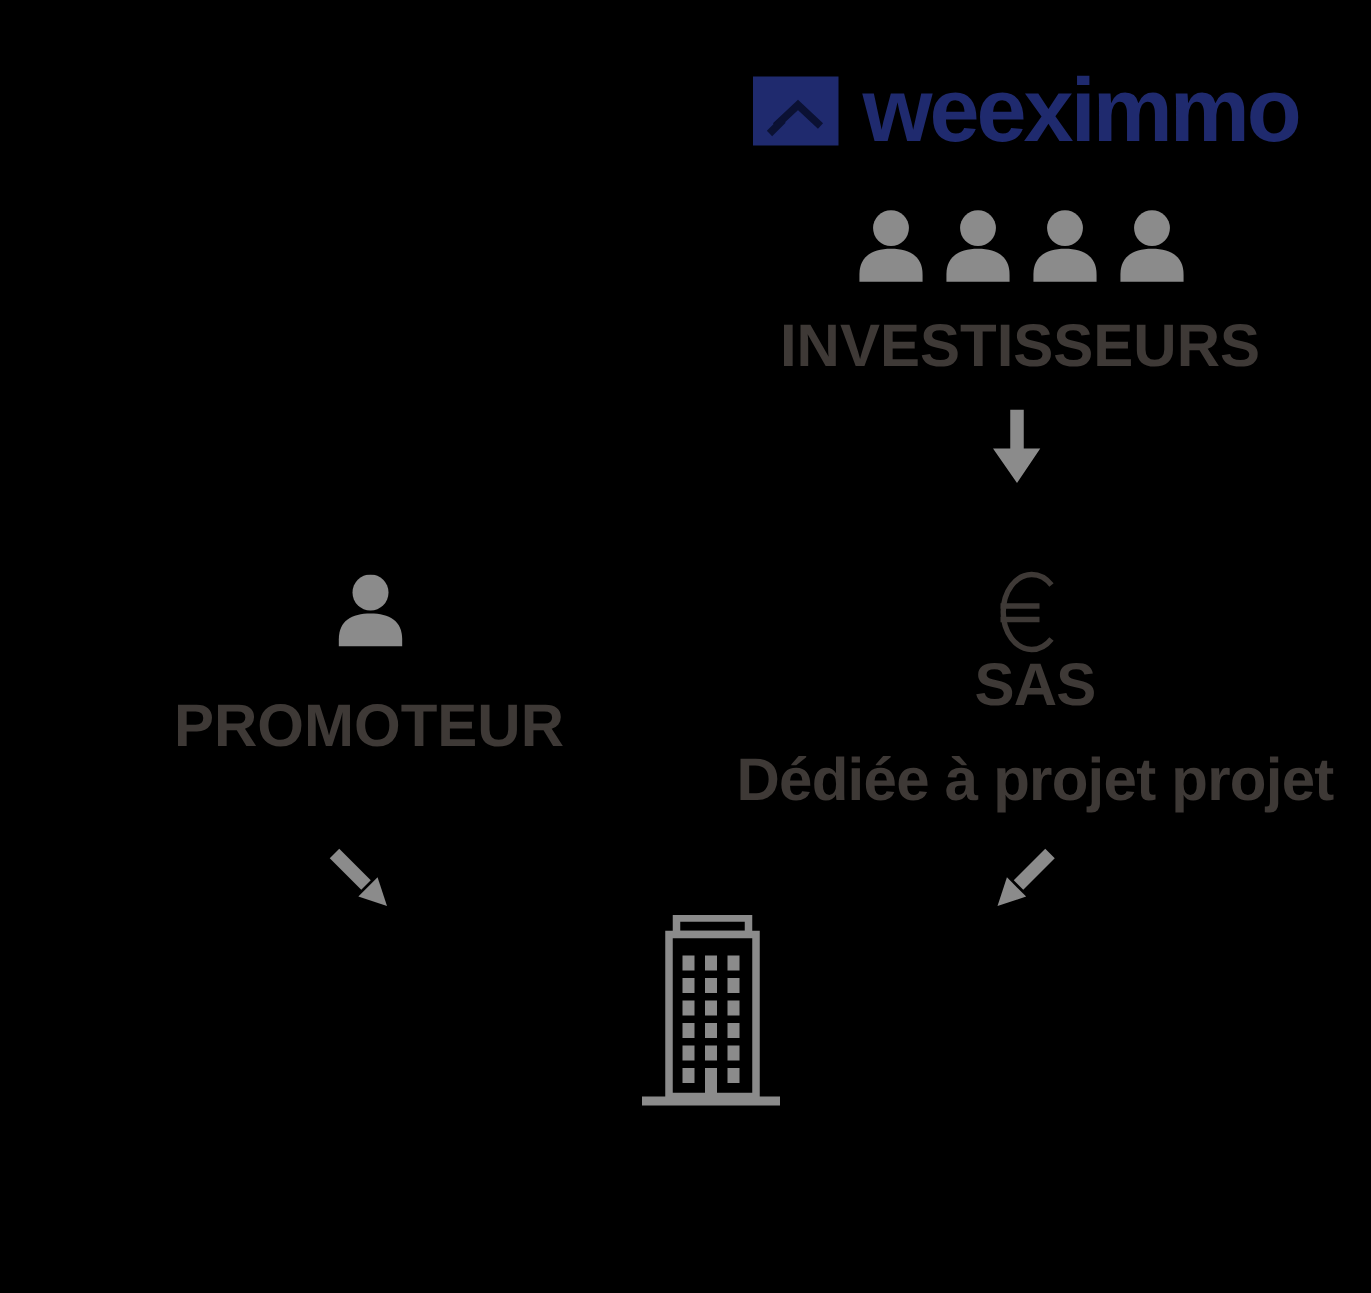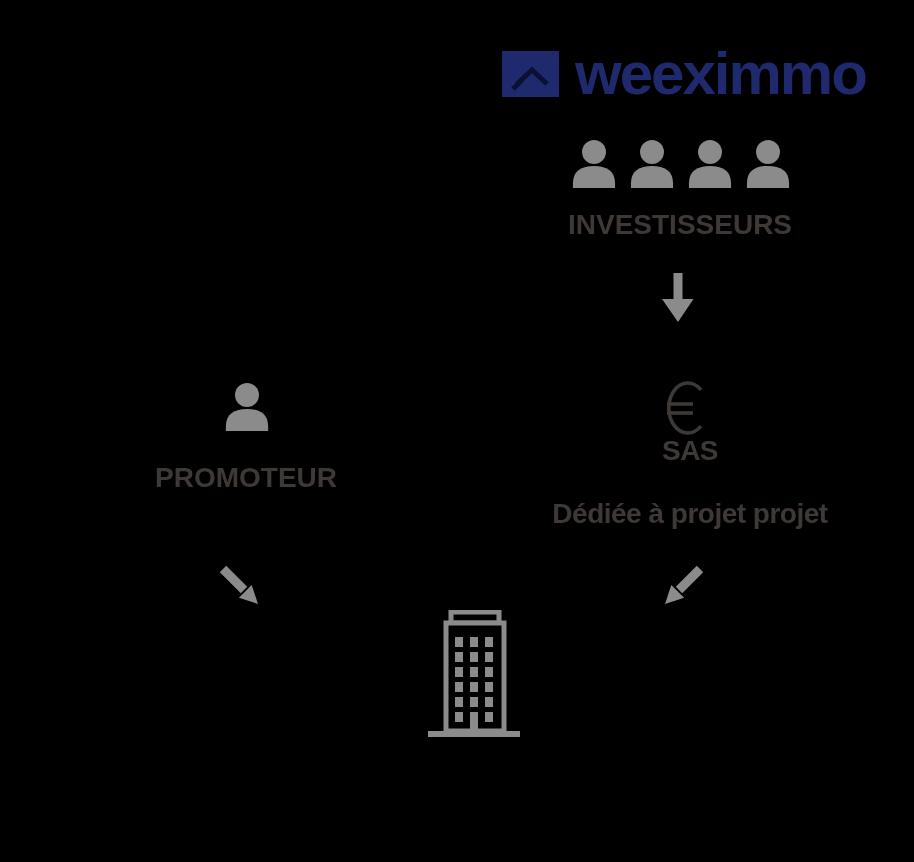--- a/index.html
+++ b/index.html
@@ -27,21 +27,21 @@
   }
   .logo-text{
     color:var(--navy);
     font-size:60px;font-weight:700;letter-spacing:-2px;
     line-height:46px;white-space:nowrap;
   }
 
   
   .label{
     color:var(--charcoal);
-    font-weight:700;font-size:28px;line-height:1.05;
+    font-weight:700;font-size:40px;line-height:1.05;
     letter-spacing:-0.5px;text-align:center;white-space:nowrap;
   }
   .label-left{text-align:left;}
 
   
   .investor-row{left:572px;top:139px;display:flex;gap:14px;}
 
   .investors-label{left:498px;top:210px;width:364px;letter-spacing:0;}
   .obligations-label{left:716px;top:283px;}
   .sas-title{left:540px;top:436px;width:300px;}

